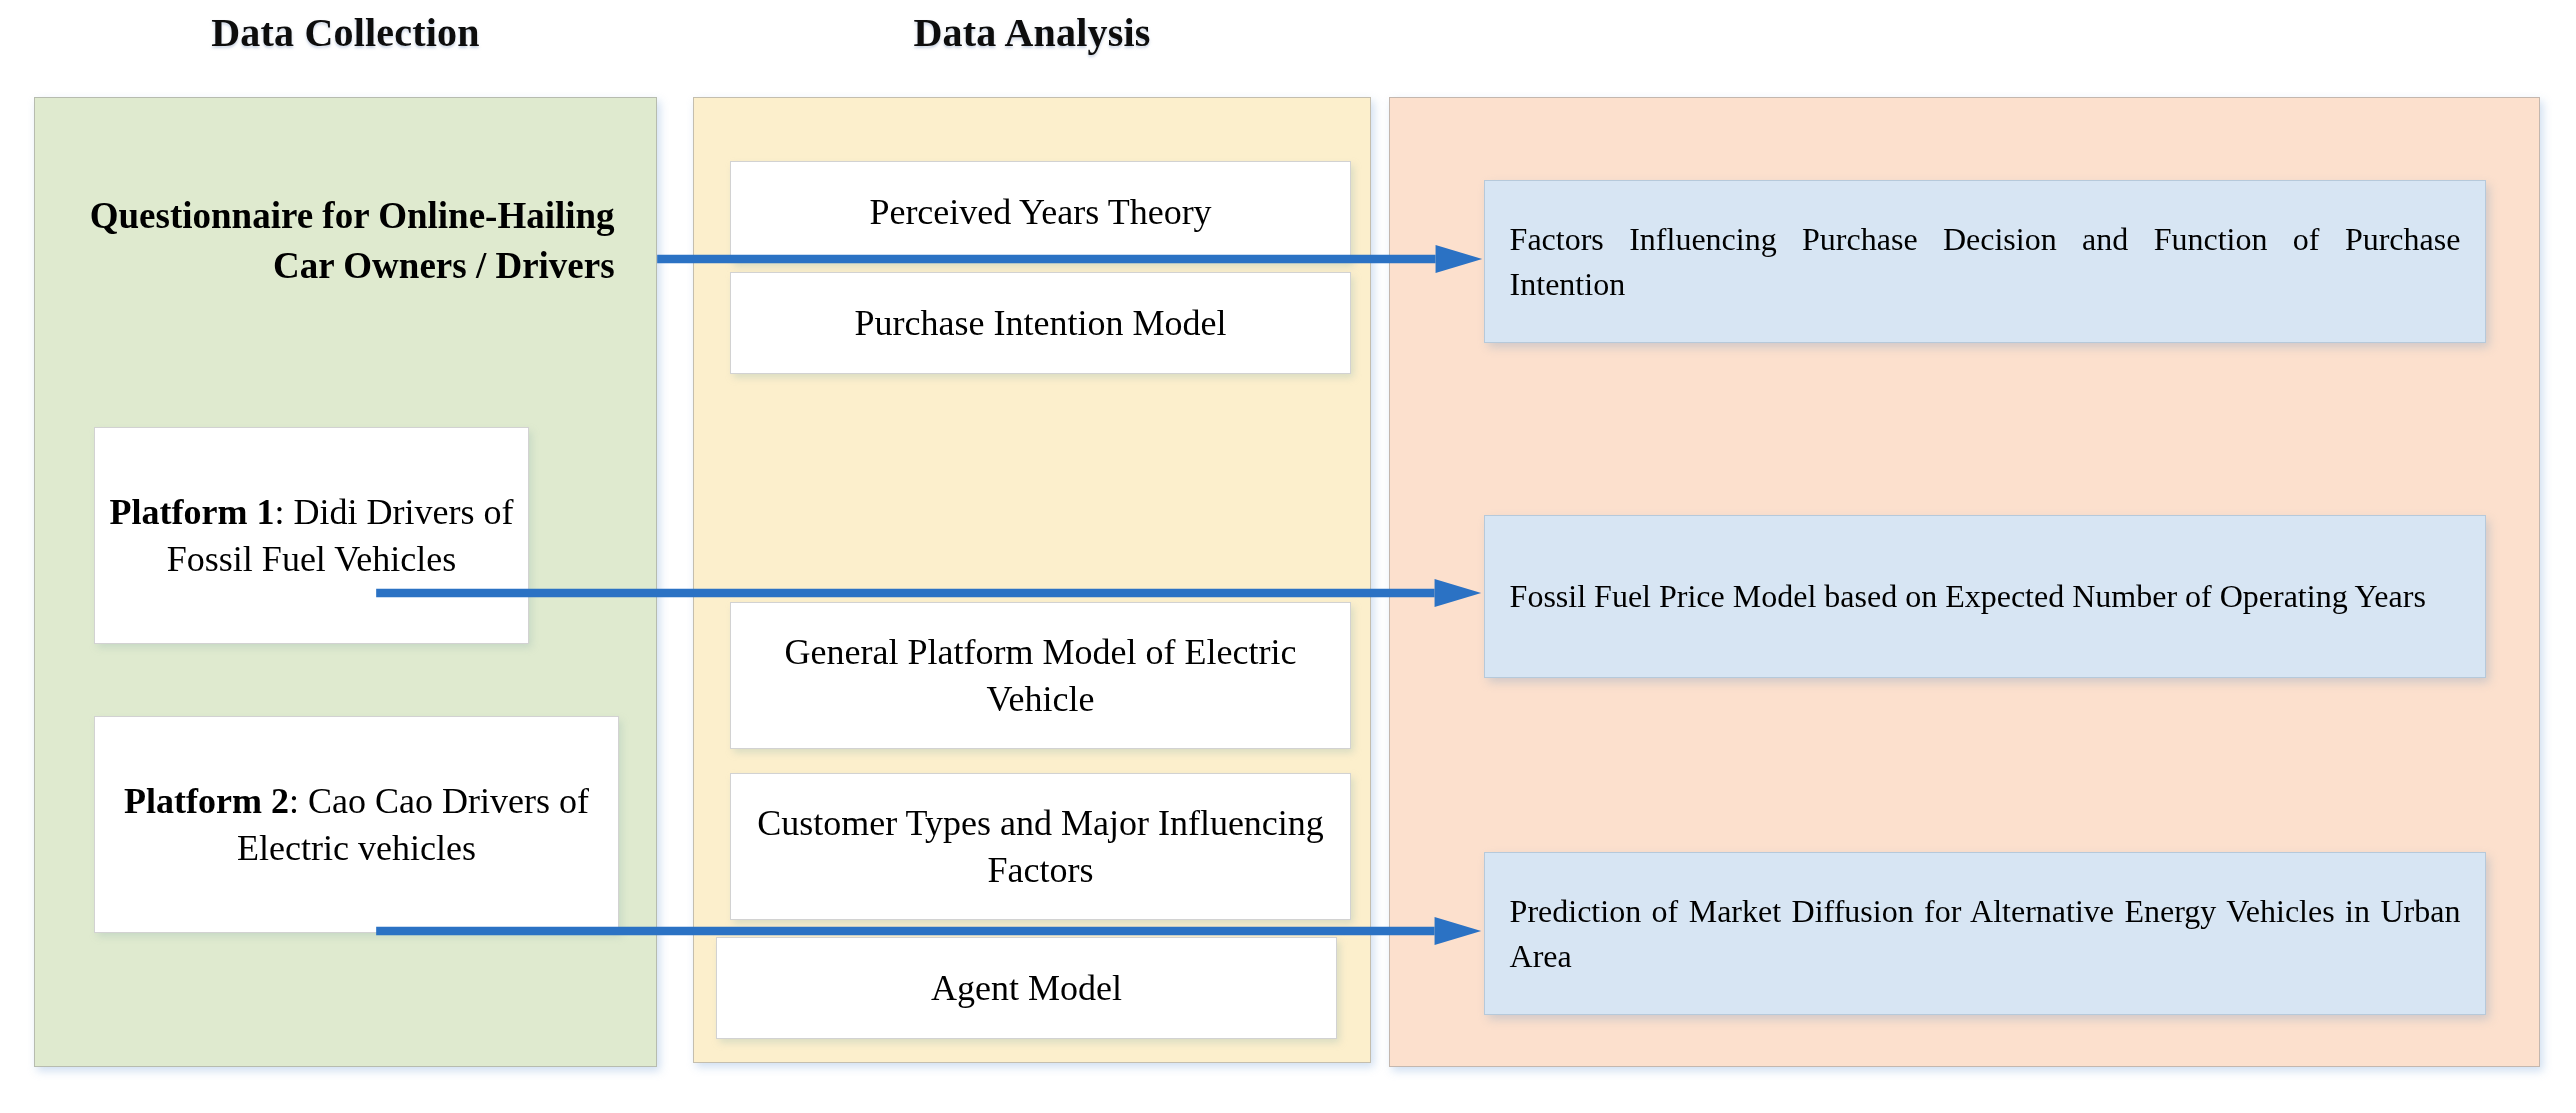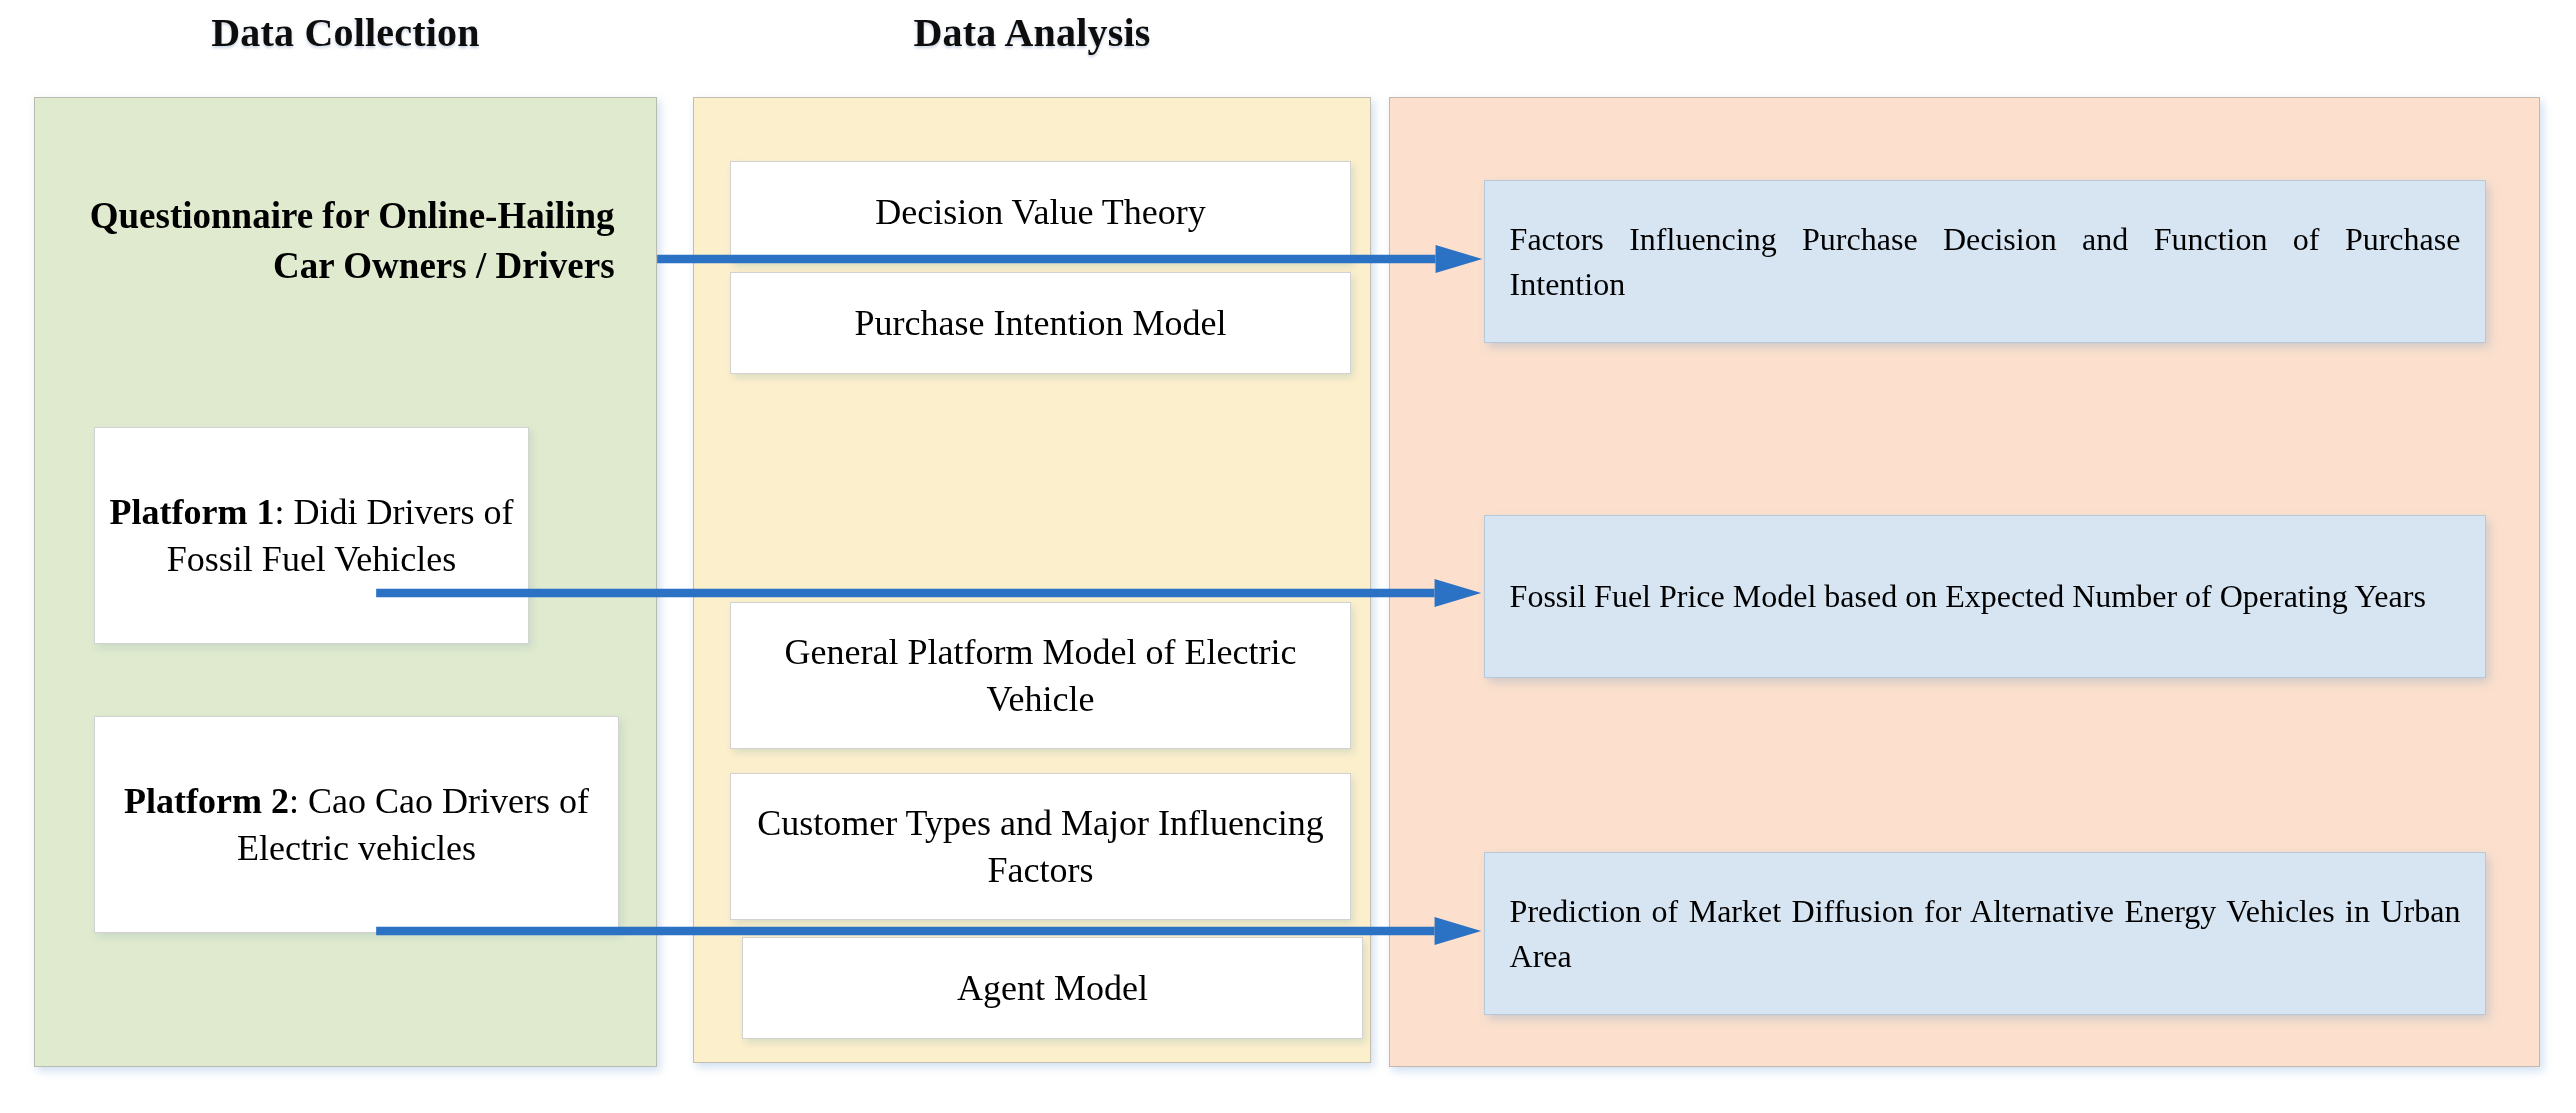--- a/index.html
+++ b/index.html
@@ -79,21 +79,21 @@
   #card-platform1{left:94px;top:427px;width:435px;height:217px;}
   #card-platform2{left:94px;top:716px;width:525px;height:217px;}
   #card-platform1 b,#card-platform2 b{font-weight:bold;}
 
   
   #card-pvt{left:730px;top:161px;width:621px;height:102px;}
   #card-pim{left:730px;top:272px;width:621px;height:102px;}
   #card-gom-hailing{left:730px;top:435px;width:621px;height:147px;}
   #card-gom-ev{left:730px;top:602px;width:621px;height:147px;}
   #card-customer{left:730px;top:773px;width:621px;height:147px;}
-  #card-agent{left:742px;top:937px;width:621px;height:102px;font-family:Liberation Serif, serif;}
+  #card-agent{left:716px;top:937px;width:621px;height:102px;font-family:Liberation Serif, serif;}
 
   
   .blue-card{
     position:absolute;
     box-sizing:border-box;
     background:#d7e5f3;
     border:0.9px solid #b6c9da;
     box-shadow:3.8px 4.7px 9.4px rgba(150,170,195,.45);
     display:flex;align-items:center;
     text-align:left;
@@ -133,21 +133,21 @@
   <div class="plain-card" id="card-questionnaire">Questionnaire for Online-Hailing Car Owners / Drivers</div>
 
   <div class="white-card" id="card-platform1">
     <span><b>Platform 1</b><span>: Didi Drivers of Fossil Fuel Vehicles</span></span>
   </div>
 
   <div class="white-card" id="card-platform2">
     <span><b>Platform 2</b><span>: Cao Cao Drivers of Electric vehicles</span></span>
   </div>
 
-  <div class="white-card" id="card-pvt">Decision Value Theory</div>
+  <div class="white-card" id="card-pvt">Perceived Years Theory</div>
   <div class="white-card" id="card-pim">Purchase Intention Model</div>
   <div class="white-card" id="card-gom-ev">General Platform Model of Electric Vehicle</div>
   <div class="white-card" id="card-customer">Customer Types and Major Influencing Factors</div>
   <div class="white-card" id="card-agent">Agent Model</div>
 
   <div class="blue-card" id="blue-factors">
     <span class="justify">Factors Influencing Purchase Decision and Function of Purchase Intention</span>
   </div>
   <div class="blue-card" id="blue-fossil">
     <span class="justify">Fossil Fuel Price Model based on Expected Number of Operating Years</span>

